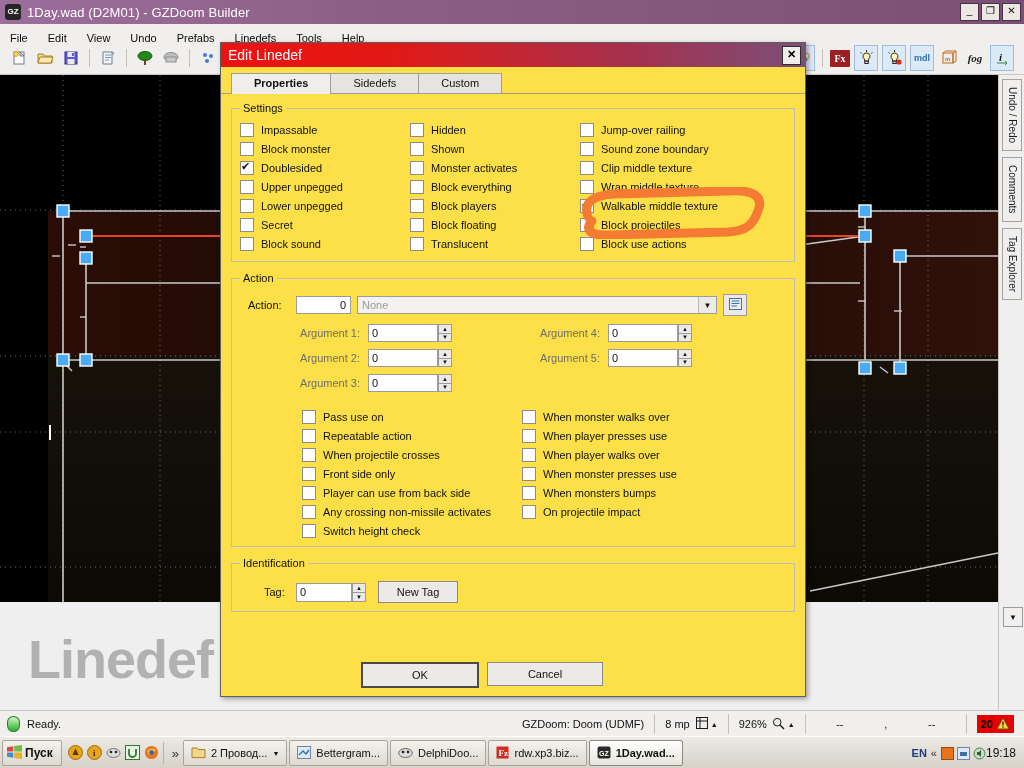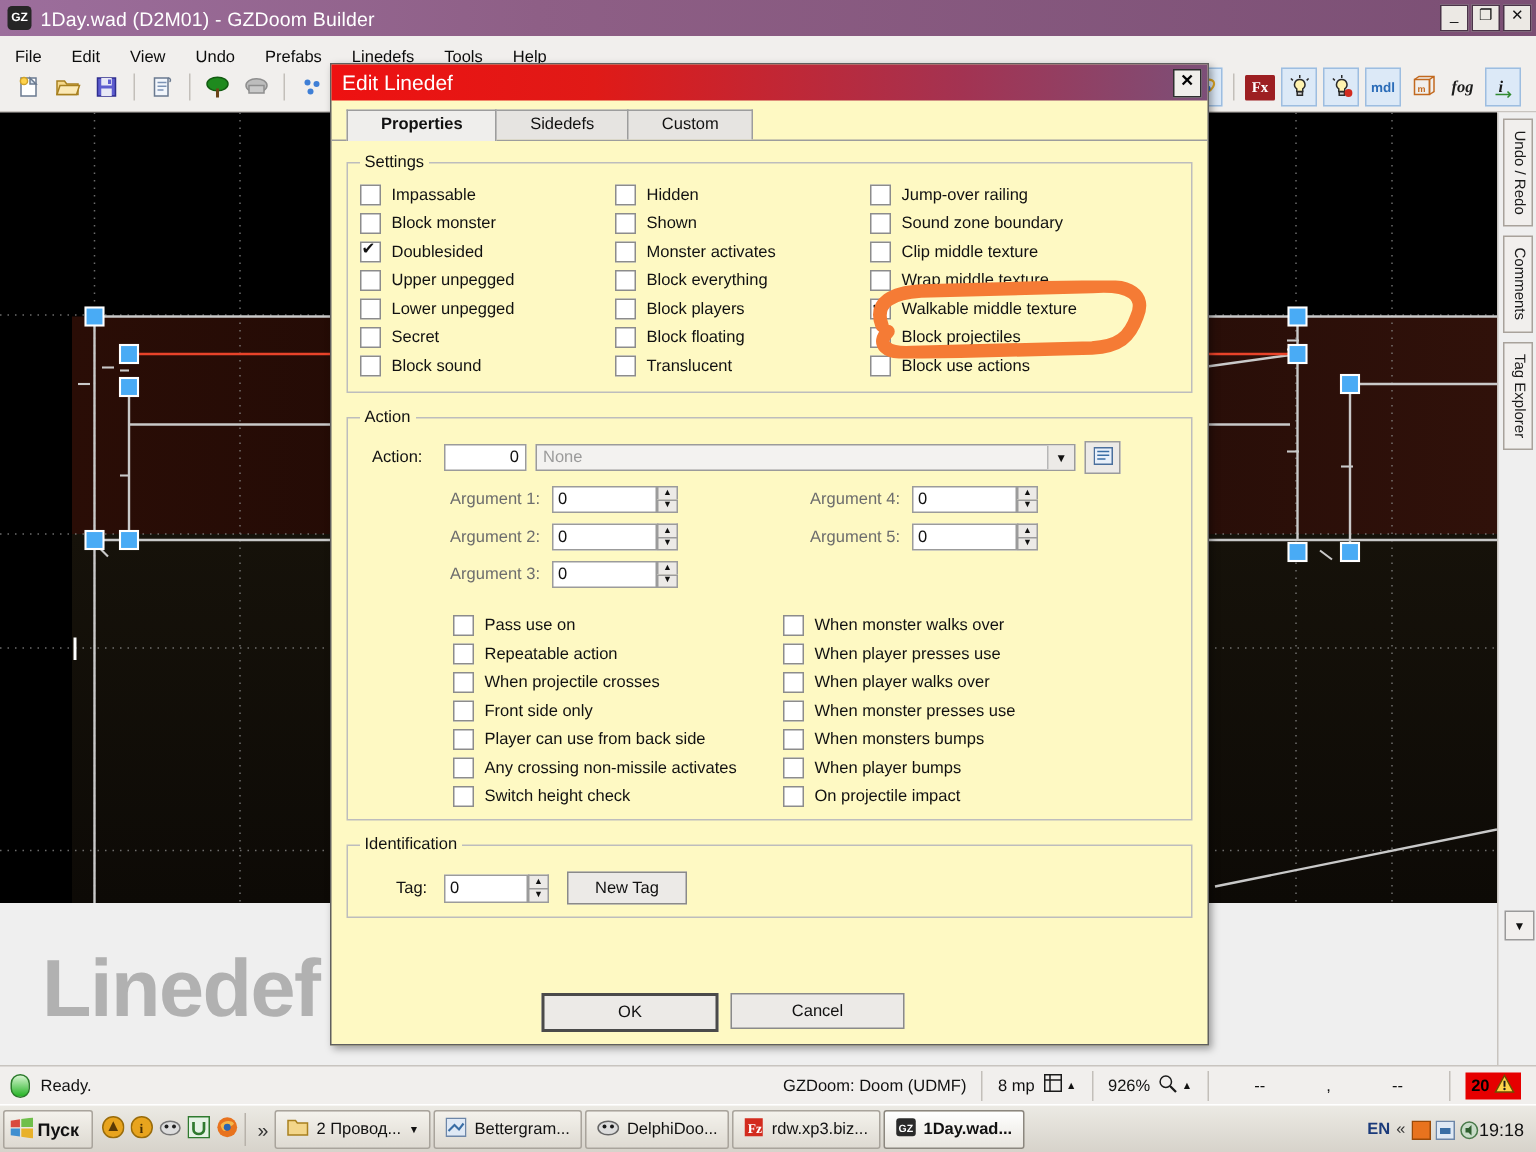--- a/index.html
+++ b/index.html
@@ -139,21 +139,21 @@
   }
   .taskitem.active {
     background: linear-gradient(to bottom,#ffffff,#e8e5de);
     border: 1px solid #8c877f; font-weight: bold;
   }
   .clock { margin-left: auto; margin-right: 8px; font-size: 12px; color: #111; }
 
   
   .dialog {
     position: absolute; left: 220px; top: 42px; width: 584px; height: 653px;
-    background: #fef9c3; border: 1px solid #5f5f5f;
+    background: #fde047; border: 1px solid #5f5f5f;
     box-shadow: 2px 2px 5px rgba(0,0,0,.35);
   }
   .dlg-title {
     height: 24px; display: flex; align-items: center;
     background: linear-gradient(to right,#ee1111 0%,#e01a17 30%,#a33352 72%,#7c4f78 100%);
     color: #fff; font-size: 14px; padding-left: 7px; position: relative;
   }
   .dlg-close {
     position: absolute; right: 4px; top: 3px;
     width: 17px; height: 17px; background: #f0eeea;
@@ -842,24 +842,20 @@
             <div class="cbrow">
                 <span class="cbox"></span>
                 <span class="cblabel">When monster presses use</span>
               </div>
             <div class="cbrow">
                 <span class="cbox"></span>
                 <span class="cblabel">When monsters bumps</span>
               </div>
             <div class="cbrow">
                 <span class="cbox"></span>
-                <span class="cblabel">When player bumps</span>
-              </div>
-            <div class="cbrow">
-                <span class="cbox"></span>
                 <span class="cblabel">On projectile impact</span>
               </div>
           </div>
         </div>
       </fieldset>
 
       <fieldset style="">
         <legend>Identification</legend>
         <div style="display:flex;align-items:center;margin:6px 0 0 24px">
           <span class="lbl" style="width:32px">Tag:</span>

